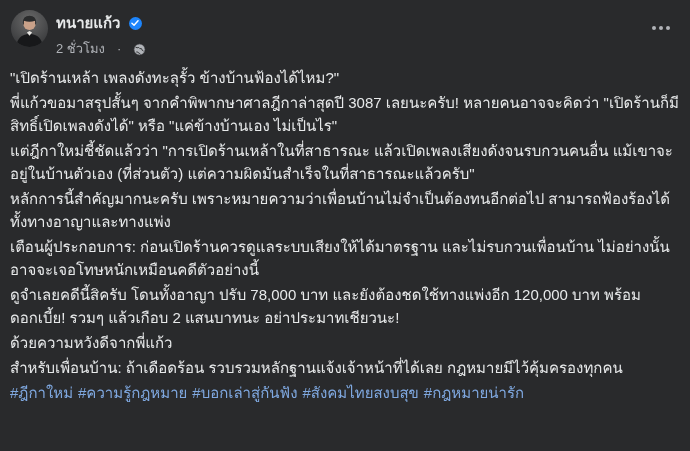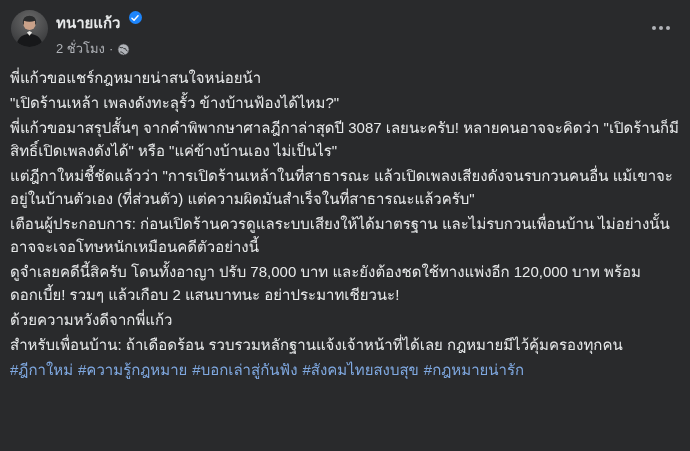--- a/index.html
+++ b/index.html
@@ -23,41 +23,41 @@
     width: 37px;
     height: 37px;
     border-radius: 50%;
     overflow: hidden;
     flex: 0 0 auto;
     cursor: pointer;
     background: radial-gradient(circle at 50% 30%, #6a6a6a, #3d3e40 75%);
   }
   .avatar svg { display: block; width: 100%; height: 100%; }
   .header-meta { margin-left: 8px; flex: 1 1 auto; }
-  .author-row { display: flex; gap: 8px; margin-top: 1px; }
+  .author-row { display: flex; align-items: center; gap: 8px; margin-top: 1px; }
   .author-name {
     font-size: 15px;
     font-weight: bold;
     color: #e7e9ea;
     cursor: pointer;
   }
   .verified-badge {
     width: 13px; height: 13px;
     border-radius: 50%;
     background: #1d85fc;
     display: inline-flex;
     align-items: center;
     justify-content: center;
     flex: 0 0 auto;
   }
   .verified-badge svg { width: 8px; height: 8px; }
   .time-row {
     display: flex;
     align-items: center;
-    gap: 4px;
+    gap: 12px;
     margin-top: 3px;
     font-size: 13px;
     color: #b0b3b8;
   }
   .timestamp { cursor: pointer; }
   .globe-icon { display: inline-flex; margin-top: 1px; }
   .more-button {
     position: absolute;
     top: 20px;
     right: 18px;
@@ -126,24 +126,24 @@
     </div>
   </div>
 
   <div class="more-button">
     <i></i>
     <i></i>
     <i></i>
   </div>
 
   <div class="content">
-    <p>พี่แก้วขอแชร์กฎหมายน่าสนใจหน่อยน้า</p>
     <p>"เปิดร้านเหล้า เพลงดังทะลุรั้ว ข้างบ้านฟ้องได้ไหม?"</p>
     <p>พี่แก้วขอมาสรุปสั้นๆ จากคำพิพากษาศาลฎีกาล่าสุดปี 3087 เลยนะครับ! หลายคนอาจจะคิดว่า "เปิดร้านก็มีสิทธิ์เปิดเพลงดังได้" หรือ "แค่ข้างบ้านเอง ไม่เป็นไร"</p>
     <p>แต่ฎีกาใหม่ชี้ชัดแล้วว่า "การเปิดร้านเหล้าในที่สาธารณะ แล้วเปิดเพลงเสียงดังจนรบกวนคนอื่น แม้เขาจะอยู่ในบ้านตัวเอง (ที่ส่วนตัว) แต่ความผิดมันสำเร็จในที่สาธารณะแล้วครับ"</p>
+    <p>หลักการนี้สำคัญมากนะครับ เพราะหมายความว่าเพื่อนบ้านไม่จำเป็นต้องทนอีกต่อไป สามารถฟ้องร้องได้ทั้งทางอาญาและทางแพ่ง</p>
     <p>เตือนผู้ประกอบการ: ก่อนเปิดร้านควรดูแลระบบเสียงให้ได้มาตรฐาน และไม่รบกวนเพื่อนบ้าน ไม่อย่างนั้นอาจจะเจอโทษหนักเหมือนคดีตัวอย่างนี้</p>
     <p>ดูจำเลยคดีนี้สิครับ โดนทั้งอาญา ปรับ 78,000 บาท และยังต้องชดใช้ทางแพ่งอีก 120,000 บาท พร้อมดอกเบี้ย! รวมๆ แล้วเกือบ 2 แสนบาทนะ อย่าประมาทเชียวนะ!</p>
     <p>ด้วยความหวังดีจากพี่แก้ว</p>
     <p>สำหรับเพื่อนบ้าน: ถ้าเดือดร้อน รวบรวมหลักฐานแจ้งเจ้าหน้าที่ได้เลย กฎหมายมีไว้คุ้มครองทุกคน</p>
   </div>
 
   <div class="hashtags">
     <div>
       <span class="hashtag">#ฎีกาใหม่</span><span class="hashtag">#ความรู้กฎหมาย</span><span class="hashtag">#บอกเล่าสู่กันฟัง</span><span class="hashtag">#สังคมไทยสงบสุข</span><span class="hashtag">#กฎหมายน่ารัก</span>
     </div>

